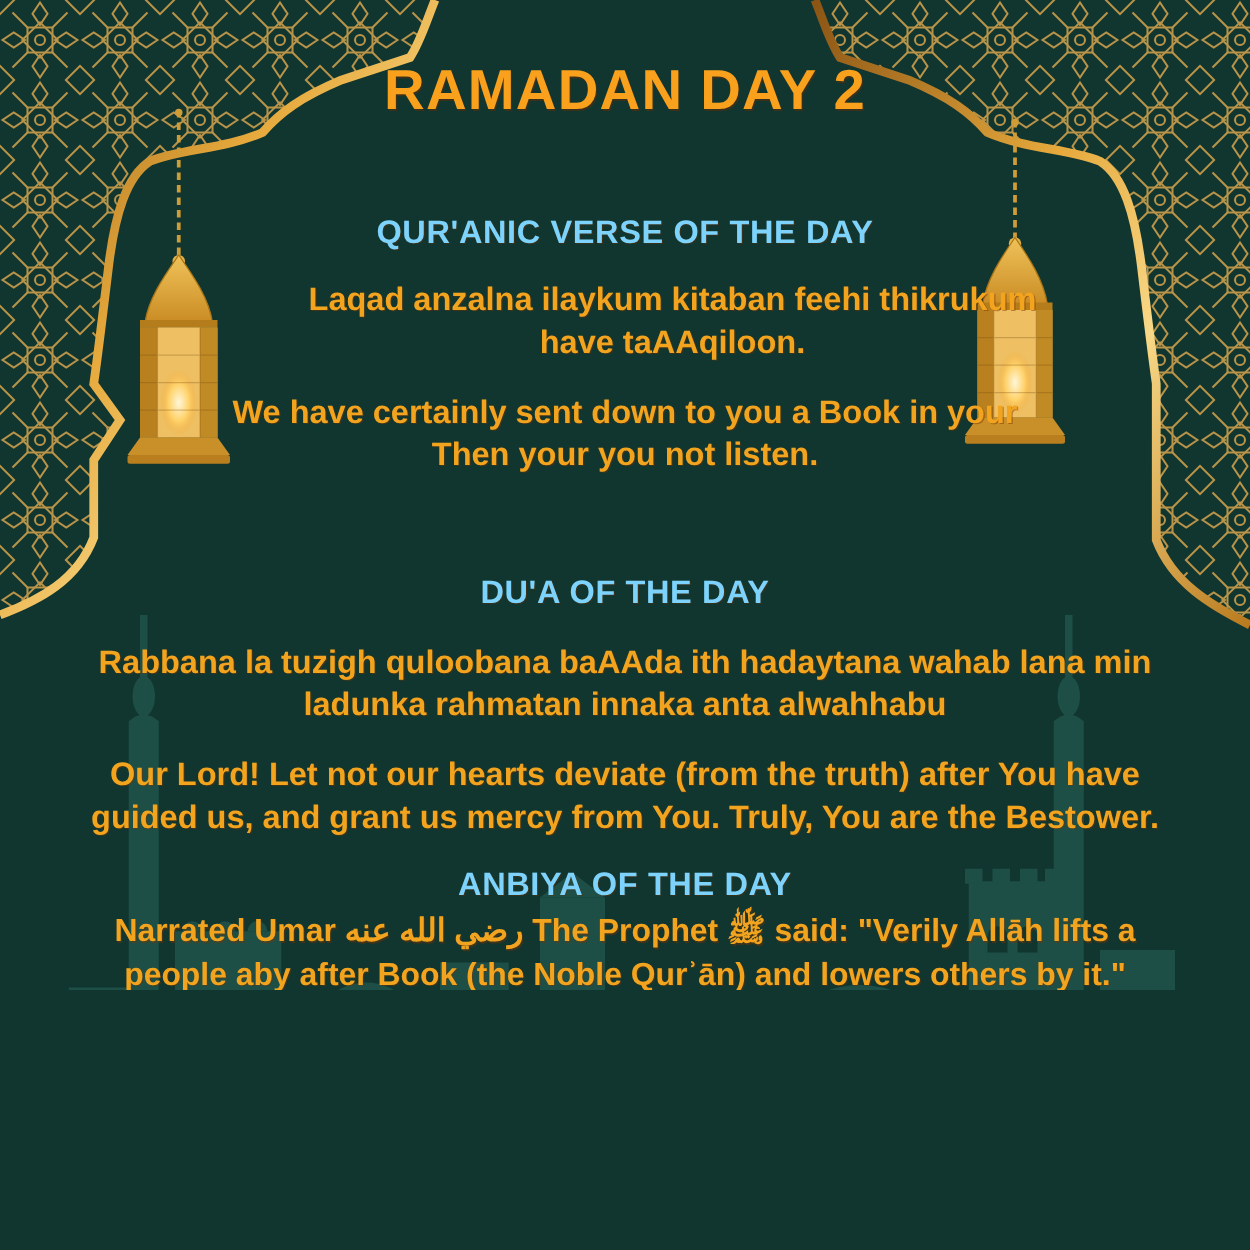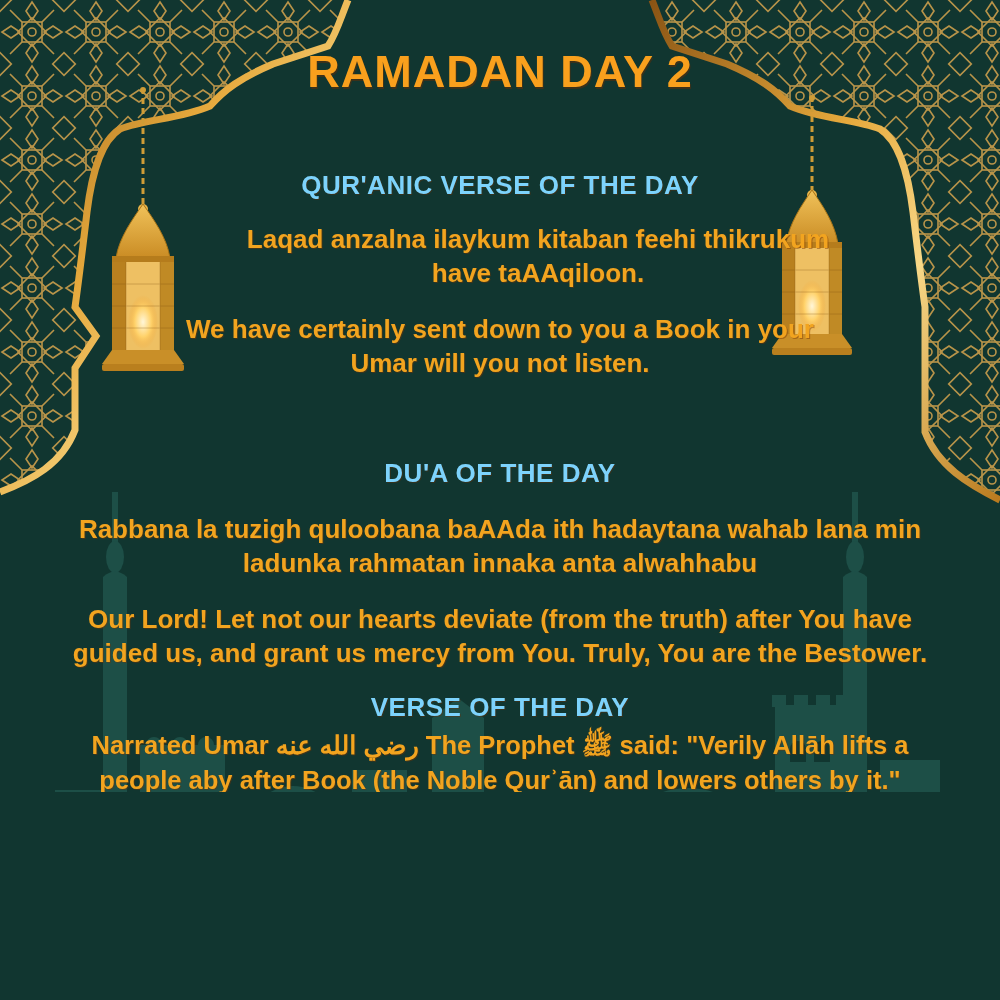--- a/index.html
+++ b/index.html
@@ -209,34 +209,34 @@
 
   <div class="txt title">RAMADAN DAY 2</div>
 
   <div class="txt heading h-verse">QUR'ANIC VERSE OF THE DAY</div>
   <div class="txt body-text b-vtrans">
     <div class="line">Laqad anzalna ilaykum kitaban feehi thikrukum</div>
     <div class="line">have taAAqiloon.</div>
   </div>
   <div class="txt body-text b-vtransl">
     <div class="line">We have certainly sent down to you a Book in your</div>
-    <div class="line">Umar will you not listen.</div>
+    <div class="line">Then your you not listen.</div>
   </div>
 
   <div class="txt heading h-dua">DU'A OF THE DAY</div>
   <div class="txt body-text b-dtrans">
     <div class="line">Rabbana la tuzigh quloobana baAAda ith hadaytana wahab lana min</div>
     <div class="line">ladunka rahmatan innaka anta alwahhabu</div>
   </div>
   <div class="txt body-text b-dtransl">
     <div class="line">Our Lord! Let not our hearts deviate (from the truth) after You have</div>
     <div class="line">guided us, and grant us mercy from You. Truly, You are the Bestower.</div>
   </div>
 
-  <div class="txt heading h-hadith">VERSE OF THE DAY</div>
+  <div class="txt heading h-hadith">ANBIYA OF THE DAY</div>
   <div class="txt body-text b-hadith">
     <div class="line">Narrated Umar رضي الله عنه The Prophet ﷺ  said: "Verily Allāh lifts a</div>
     <div class="line">people aby after Book (the Noble Qurʾān) and lowers others by it."</div>
   </div>
 
   <div class="logo">
     <div class="logo-inner">
       <span class="logo-text">HafyWrites</span>
       <svg class="pen" viewBox="0 0 20 82">
         <path d="M10,0 C13,10 15,22 14,40 L12,62 C11,71 10,77 9,82 C8,75 6,66 6,57 L6,28 C6,14 8,7 10,0 Z" fill="#ffffff" stroke="#1a1a1a" stroke-width="0.9"></path>

